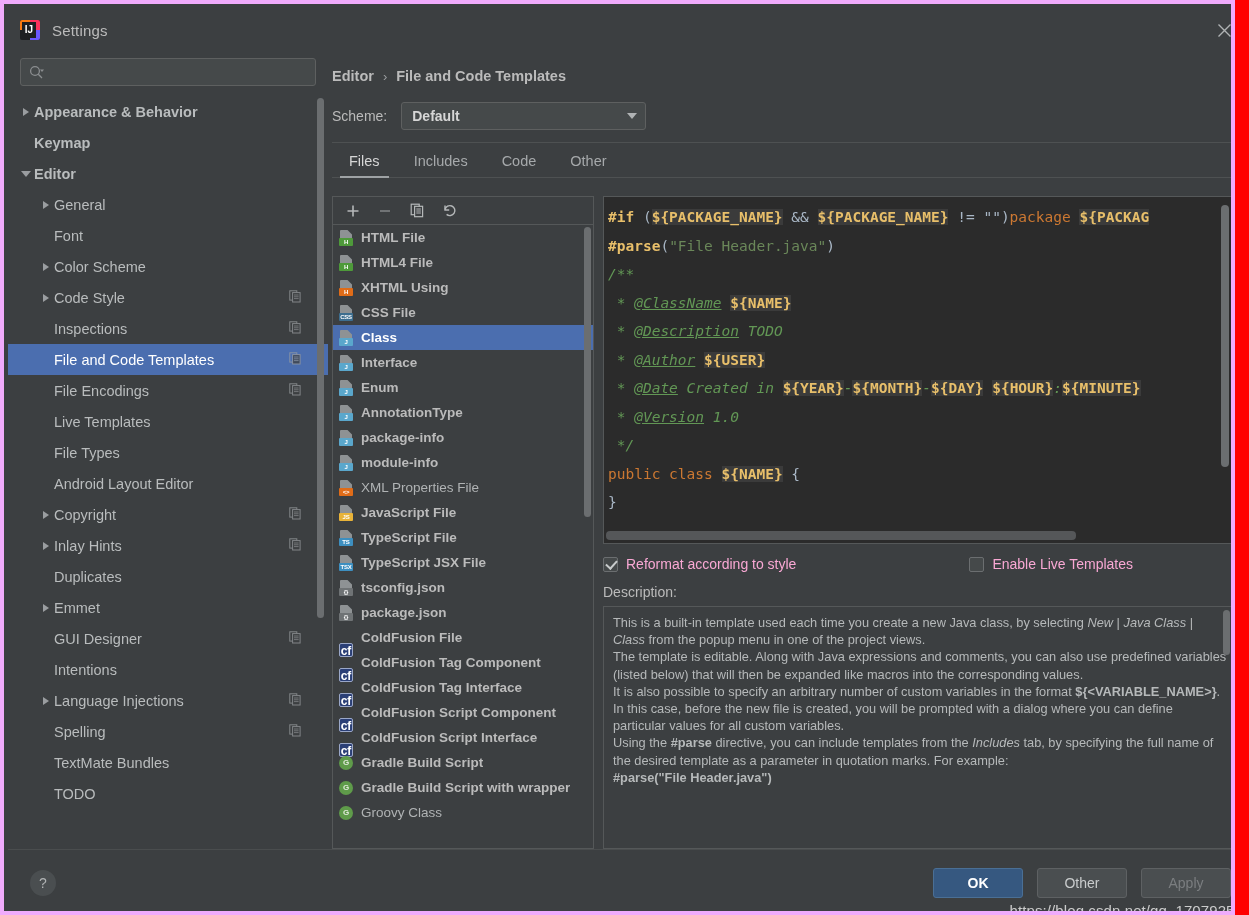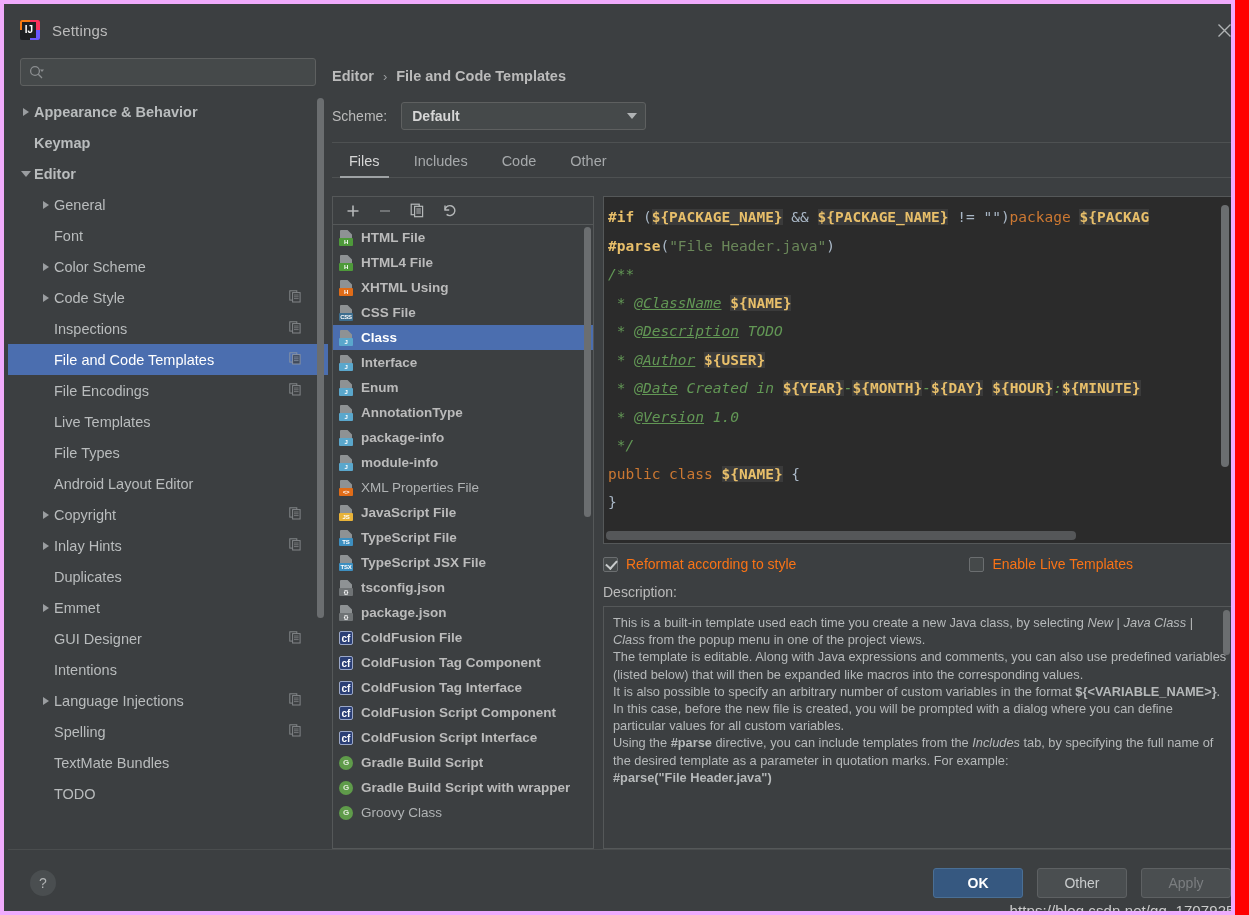--- a/index.html
+++ b/index.html
@@ -173,22 +173,22 @@
   .ficon { width: 16px; height: 16px; flex: 0 0 16px; position: relative; }
   
   .doc { position: absolute; left: 2px; top: 0px; width: 12px; height: 15px;
          background: #8e9294; border-radius: 1px; }
   .doc::after { content:''; position:absolute; right:0; top:0; width:5px; height:5px;
          background:#3c3f41; clip-path: polygon(0 0, 100% 0, 100% 100%); }
   .fi.sel .doc::after { background:#4b6eaf; }
   .badge { position: absolute; left: 1px; bottom: 0px; width: 14px; height: 8px;
     border-radius: 1px; font-size: 6px; line-height: 8px; text-align: center;
     color: #ffffff; font-family: "Liberation Sans", sans-serif; font-weight: bold; letter-spacing:-.2px;}
-  .sq { position:absolute; left:1px; top:1px; width:14px; height:14px; border-radius:2px;
-    font-size:10px; line-height:14px; text-align:center; font-weight:bold; color:#fff; }
+  .sq { position:absolute; left:1px; top:13px; width:14px; height:14px; border-radius:2px;
+    font-size:12px; line-height:14px; text-align:center; font-weight:bold; color:#fff; }
   .circ { position:absolute; left:1px; top:1px; width:14px; height:14px; border-radius:50%;
     font-size:8px; line-height:14px; text-align:center; font-weight:bold; }
   #fl-scroll {
     position: absolute; right: 2px; top: 2px; width: 7px; height: 290px;
     background: #6b6e70; border-radius: 4px;
   }
 
   
   #right { flex: 1 1 auto; display: flex; flex-direction: column; min-width: 0; min-height: 0; }
   #editor {
@@ -210,21 +210,21 @@
   #ed-vscroll { position: absolute; right: 3px; top: 8px; width: 8px; height: 262px;
     background: #6b6e70; border-radius: 4px; }
   #ed-hscroll-track { position: absolute; left: 0; right: 0; bottom: 0; height: 14px; background: #2b2b2b; }
   #ed-hscroll { position: absolute; left: 2px; bottom: 3px; width: 470px; height: 9px;
     background: #555759; border-radius: 4px; }
 
   #checkrow {
     height: 34px; flex: 0 0 34px; display: flex; align-items: center; gap: 0;
     padding-top: 6px;
   }
-  .chk { display: flex; align-items: center; gap: 8px; color: #f97316; font-size: 14px; cursor: pointer; }
+  .chk { display: flex; align-items: center; gap: 8px; color: #f9a8d4; font-size: 14px; cursor: pointer; }
   .chkbox {
     width: 15px; height: 15px; border: 1px solid #6b6e70; border-radius: 2px;
     background: #45494a; position: relative; flex: 0 0 15px;
   }
   .chkbox.on::after {
     content: ''; position: absolute; left: 4px; top: 0px; width: 5px; height: 9px;
     border: solid #c8cbcc; border-width: 0 2px 2px 0; transform: rotate(42deg);
   }
   #chk2-wrap { margin-left: 173px; }
   #desc-label { color: #bbbbbb; font-size: 14px; padding: 6px 0 6px 0; }

